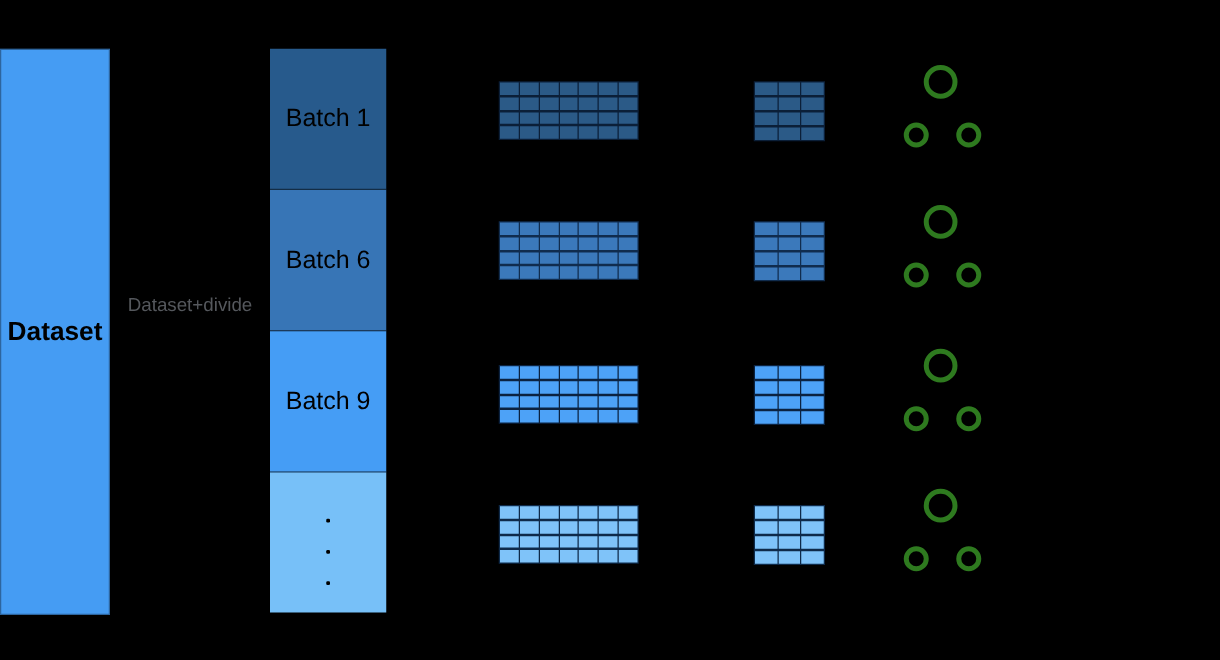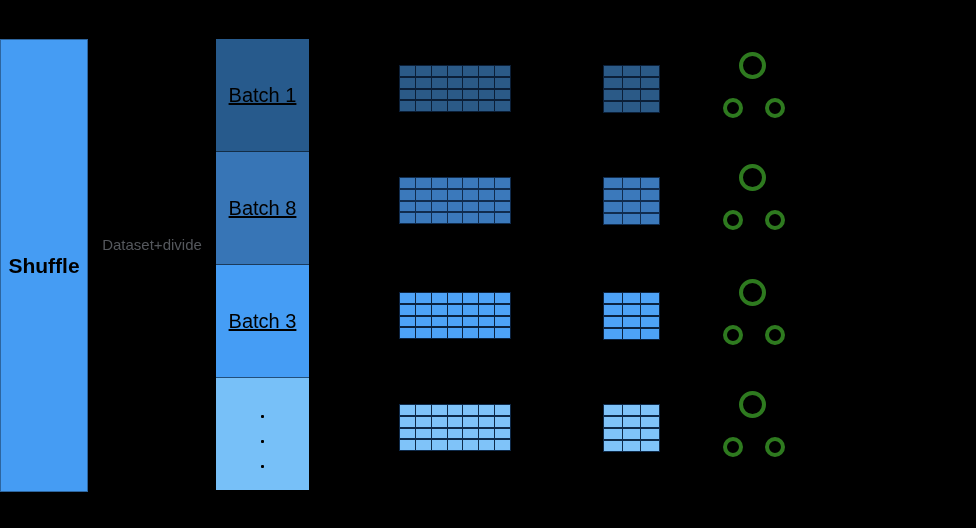--- a/index.html
+++ b/index.html
@@ -20,21 +20,21 @@
     text-align:center;font-size:15px;line-height:18px;
   }
   
   #batch-column{
     position:absolute;left:215px;top:38px;width:95px;height:453px;
     display:flex;flex-direction:column;
     border:1px solid rgba(0,0,0,0.5);box-sizing:border-box;
   }
   .batch-box{
     flex:1;display:flex;align-items:center;justify-content:center;
-    border-bottom:1px solid rgba(0,0,0,0.5);position:relative;text-decoration:underline;
+    border-bottom:1px solid rgba(0,0,0,0.5);position:relative;
   }
   .batch-box:last-child{border-bottom:none;}
   .batch-box .lbl{font-size:20px;color:#000;}
   .dots{
     position:absolute;inset:0;display:flex;flex-direction:column;
     align-items:center;justify-content:center;gap:22px;transform:translateY(7px);
   }
   .dot{width:3px;height:3px;background:#000;border-radius:1px;}
   
   .grid{
@@ -53,34 +53,34 @@
   .ring{position:absolute;border-radius:50%;box-sizing:border-box;border:4px solid;}
   .ring.big{width:27px;height:27px;}
   .ring.sm{width:20px;height:20px;}
 </style>
 </head>
 <body>
 
 <div id="canvas" style="background: rgb(0, 0, 0);">
 
   <div id="dataset-box" style="background: rgb(69, 156, 243);">
-    <span class="lbl">Shuffle</span>
+    <span class="lbl">Dataset</span>
   </div>
 
   <div id="shuffle-label" style="color: rgb(85, 88, 93);">Dataset+divide</div>
 
   <div id="batch-column">
       <div class="batch-box" style="background: rgb(39, 90, 140);">
         <span class="lbl">Batch 1</span>
       </div>
       <div class="batch-box" style="background: rgb(55, 117, 182);">
-        <span class="lbl">Batch 8</span>
+        <span class="lbl">Batch 6</span>
       </div>
       <div class="batch-box" style="background: rgb(69, 157, 245);">
-        <span class="lbl">Batch 3</span>
+        <span class="lbl">Batch 9</span>
       </div>
       <div class="batch-box" style="background: rgb(119, 192, 248);">
         <div class="dots">
           <div class="dot"></div>
           <div class="dot"></div>
           <div class="dot"></div>
         </div>
       </div>
     </div>
 

